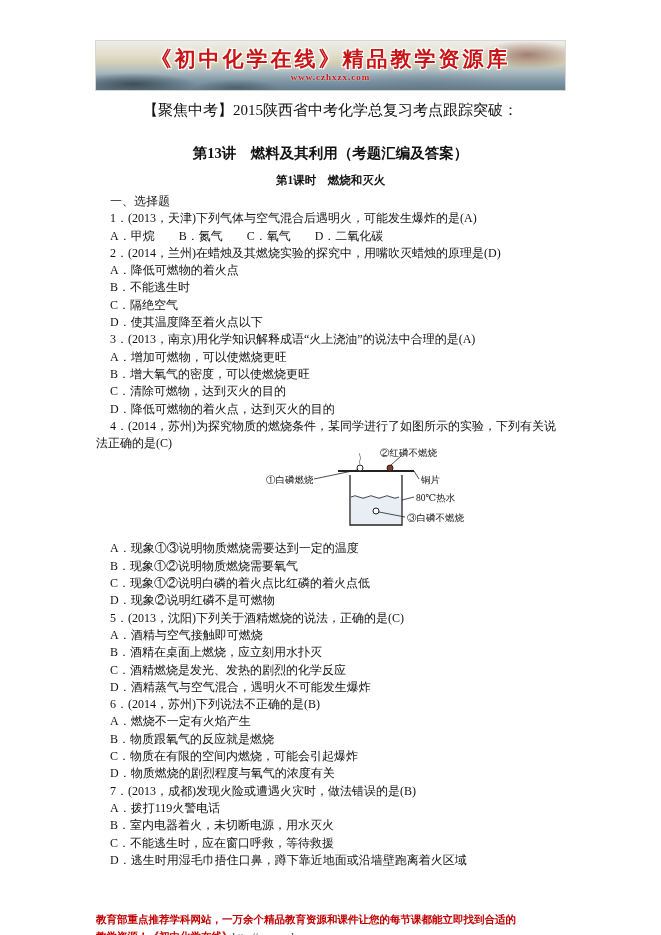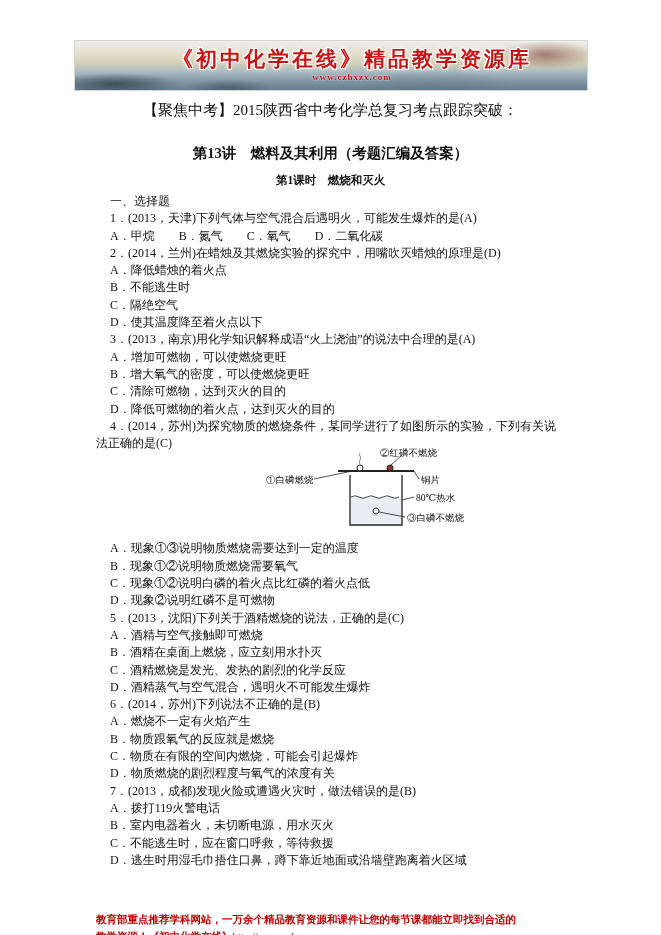--- a/index.html
+++ b/index.html
@@ -13,21 +13,20 @@
   .banner{
     position:relative;margin:40px auto 0;width:469px;height:49px;
     display:flex;flex-direction:column;align-items:center;justify-content:center;
     background:
       radial-gradient(70px 20px at 92% 28%, rgba(110,48,36,0.55), rgba(110,48,36,0) 70%),
       radial-gradient(90px 16px at 8% 88%, rgba(42,58,66,0.75), rgba(42,58,66,0) 70%),
       radial-gradient(60px 12px at 30% 95%, rgba(52,70,78,0.55), rgba(52,70,78,0) 70%),
       radial-gradient(120px 30px at 70% 100%, rgba(90,116,130,0.5), rgba(90,116,130,0) 70%),
       linear-gradient(180deg,#edeeea 0%,#e3decd 28%,#d3cfb4 45%,#adbcc2 62%,#849aa8 80%,#647e8e 100%);
     border:1px solid #d7d6cf;
-    padding-left:43px;
   }
   .banner-title{
     font-size:21px;font-weight:bold;color:#c81414;letter-spacing:3px;line-height:1;
     text-shadow:-1px -1px 0 #fff,1px -1px 0 #fff,-1px 1px 0 #fff,1px 1px 0 #fff,0 0 5px rgba(255,255,255,.9);
   }
   .banner-url{font-size:9px;color:#c81414;margin-top:2px;letter-spacing:1px;font-weight:bold;
     text-shadow:0 0 2px #fff;}
 
   
   .doc-title{margin:10px 0 0;text-align:center;font-size:15px;font-weight:normal;line-height:18px}
@@ -63,21 +62,21 @@
   <h2 class="doc-subtitle">第13讲　燃料及其利用（考题汇编及答案）</h2>
   <h3 class="doc-session">第1课时　燃烧和灭火</h3>
 
   <div class="content">
     <p>一、选择题</p>
 
     <p>1．(2013，天津)下列气体与空气混合后遇明火，可能发生爆炸的是(A)</p>
     <p>A．甲烷　　B．氮气　　C．氧气　　D．二氧化碳</p>
 
     <p>2．(2014，兰州)在蜡烛及其燃烧实验的探究中，用嘴吹灭蜡烛的原理是(D)</p>
-    <p>A．降低蜡烛的着火点</p>
+    <p>A．降低可燃物的着火点</p>
     <p>B．不能逃生时</p>
     <p>C．隔绝空气</p>
     <p>D．使其温度降至着火点以下</p>
 
     <p>3．(2013，南京)用化学知识解释成语“火上浇油”的说法中合理的是(A)</p>
     <p>A．增加可燃物，可以使燃烧更旺</p>
     <p>B．增大氧气的密度，可以使燃烧更旺</p>
     <p>C．清除可燃物，达到灭火的目的</p>
     <p>D．降低可燃物的着火点，达到灭火的目的</p>
 

